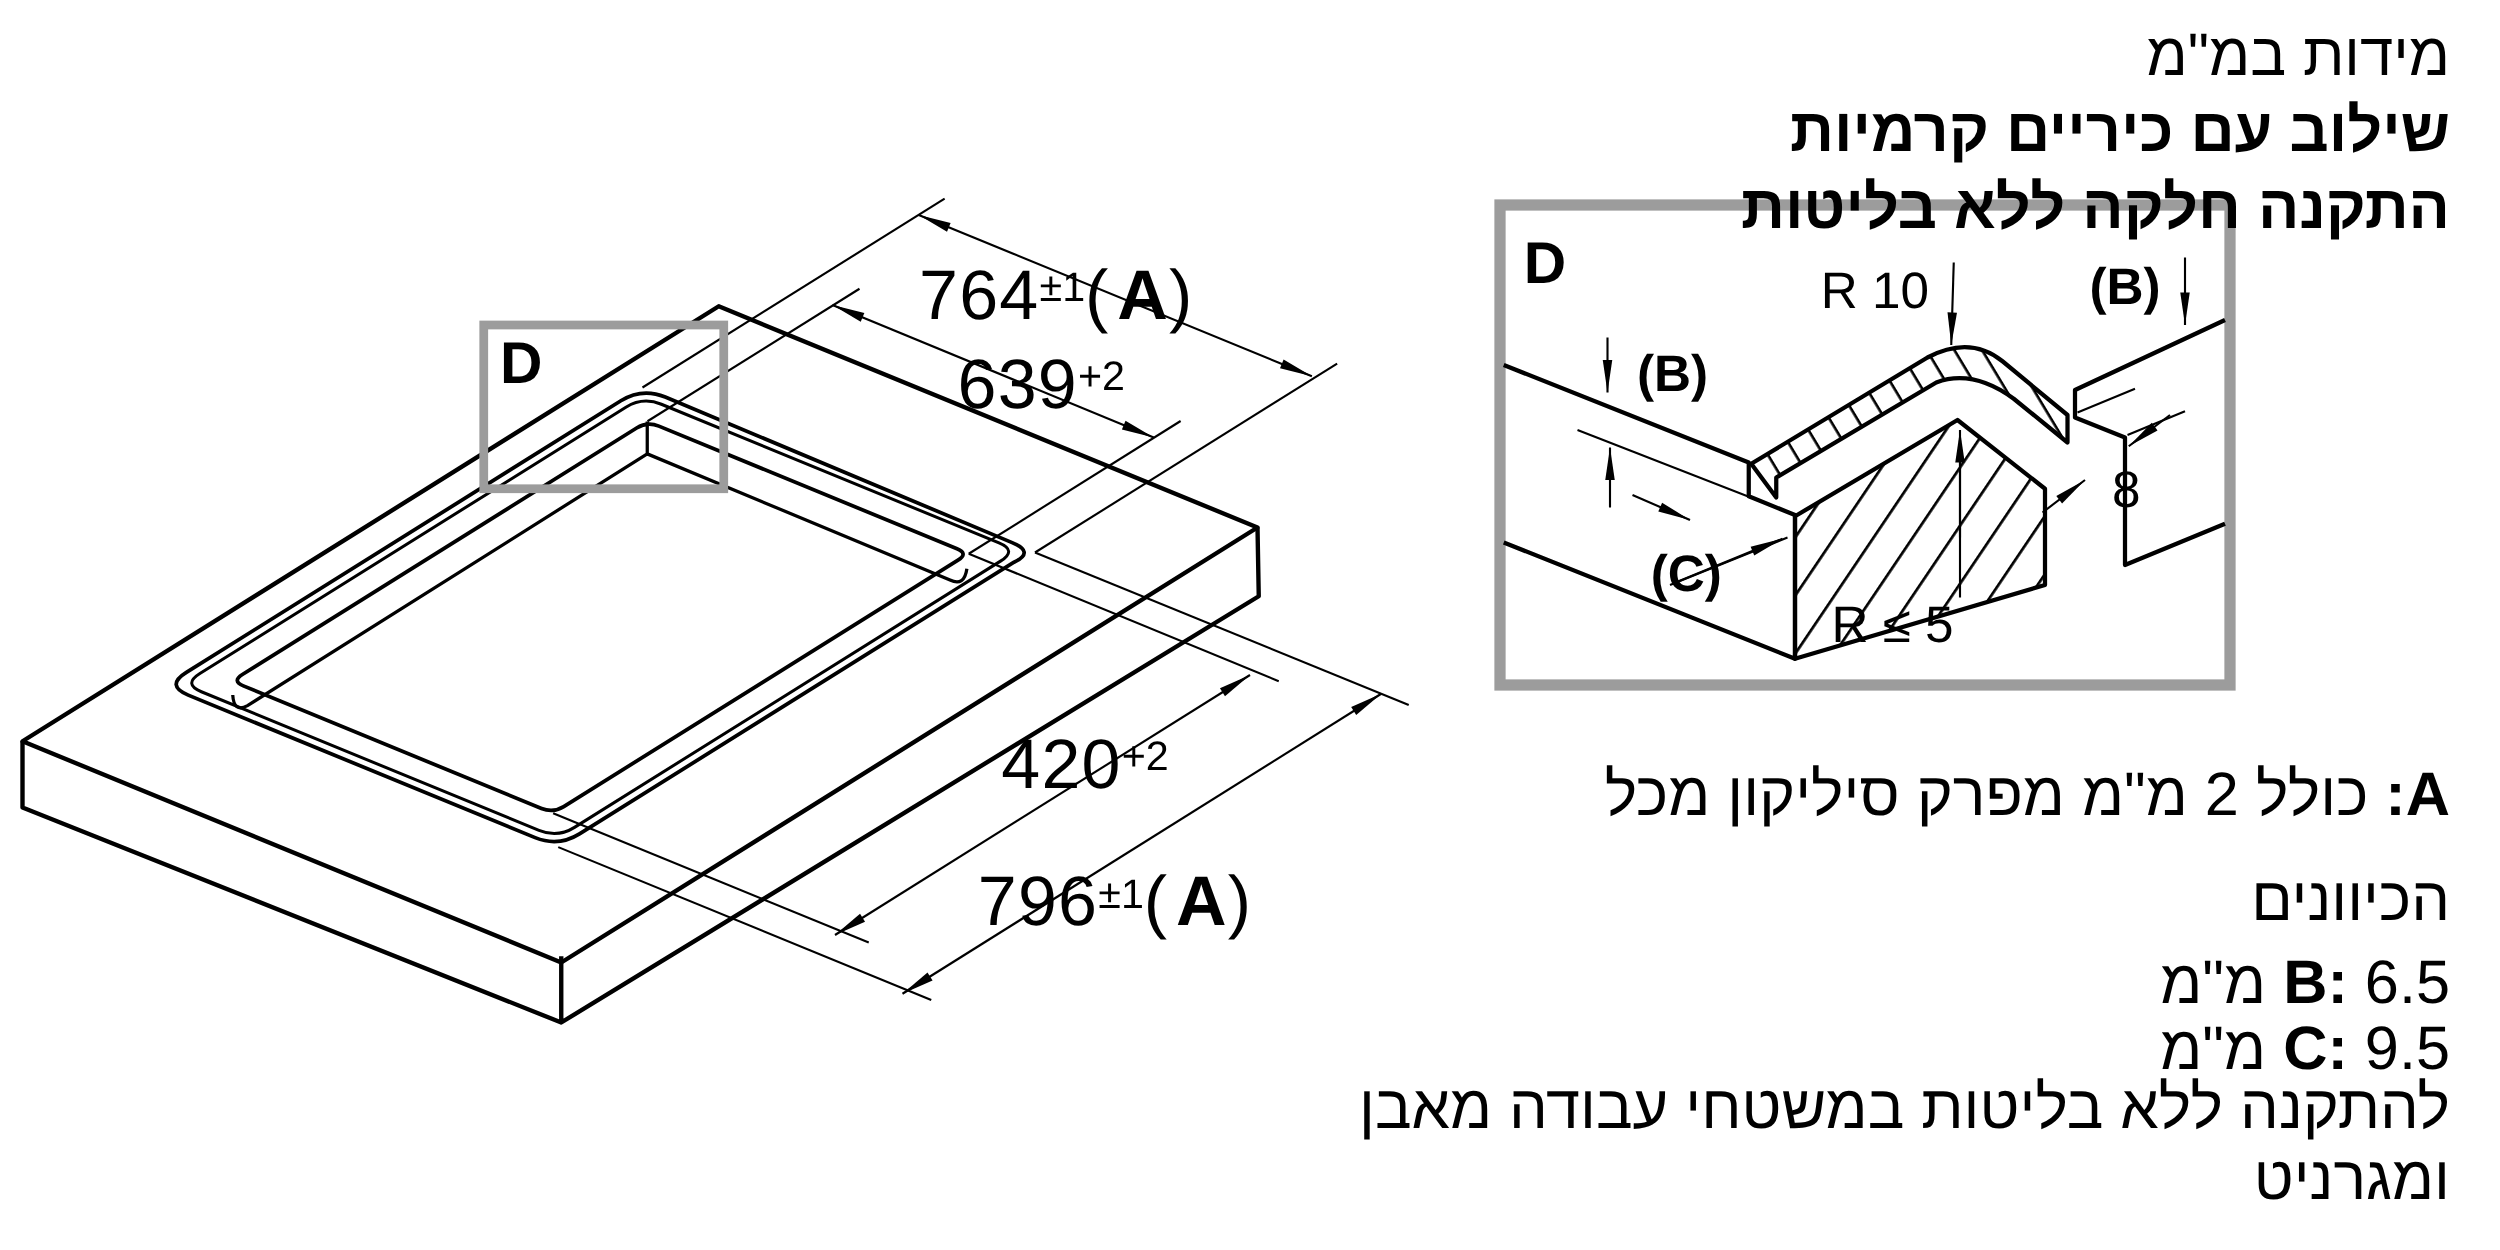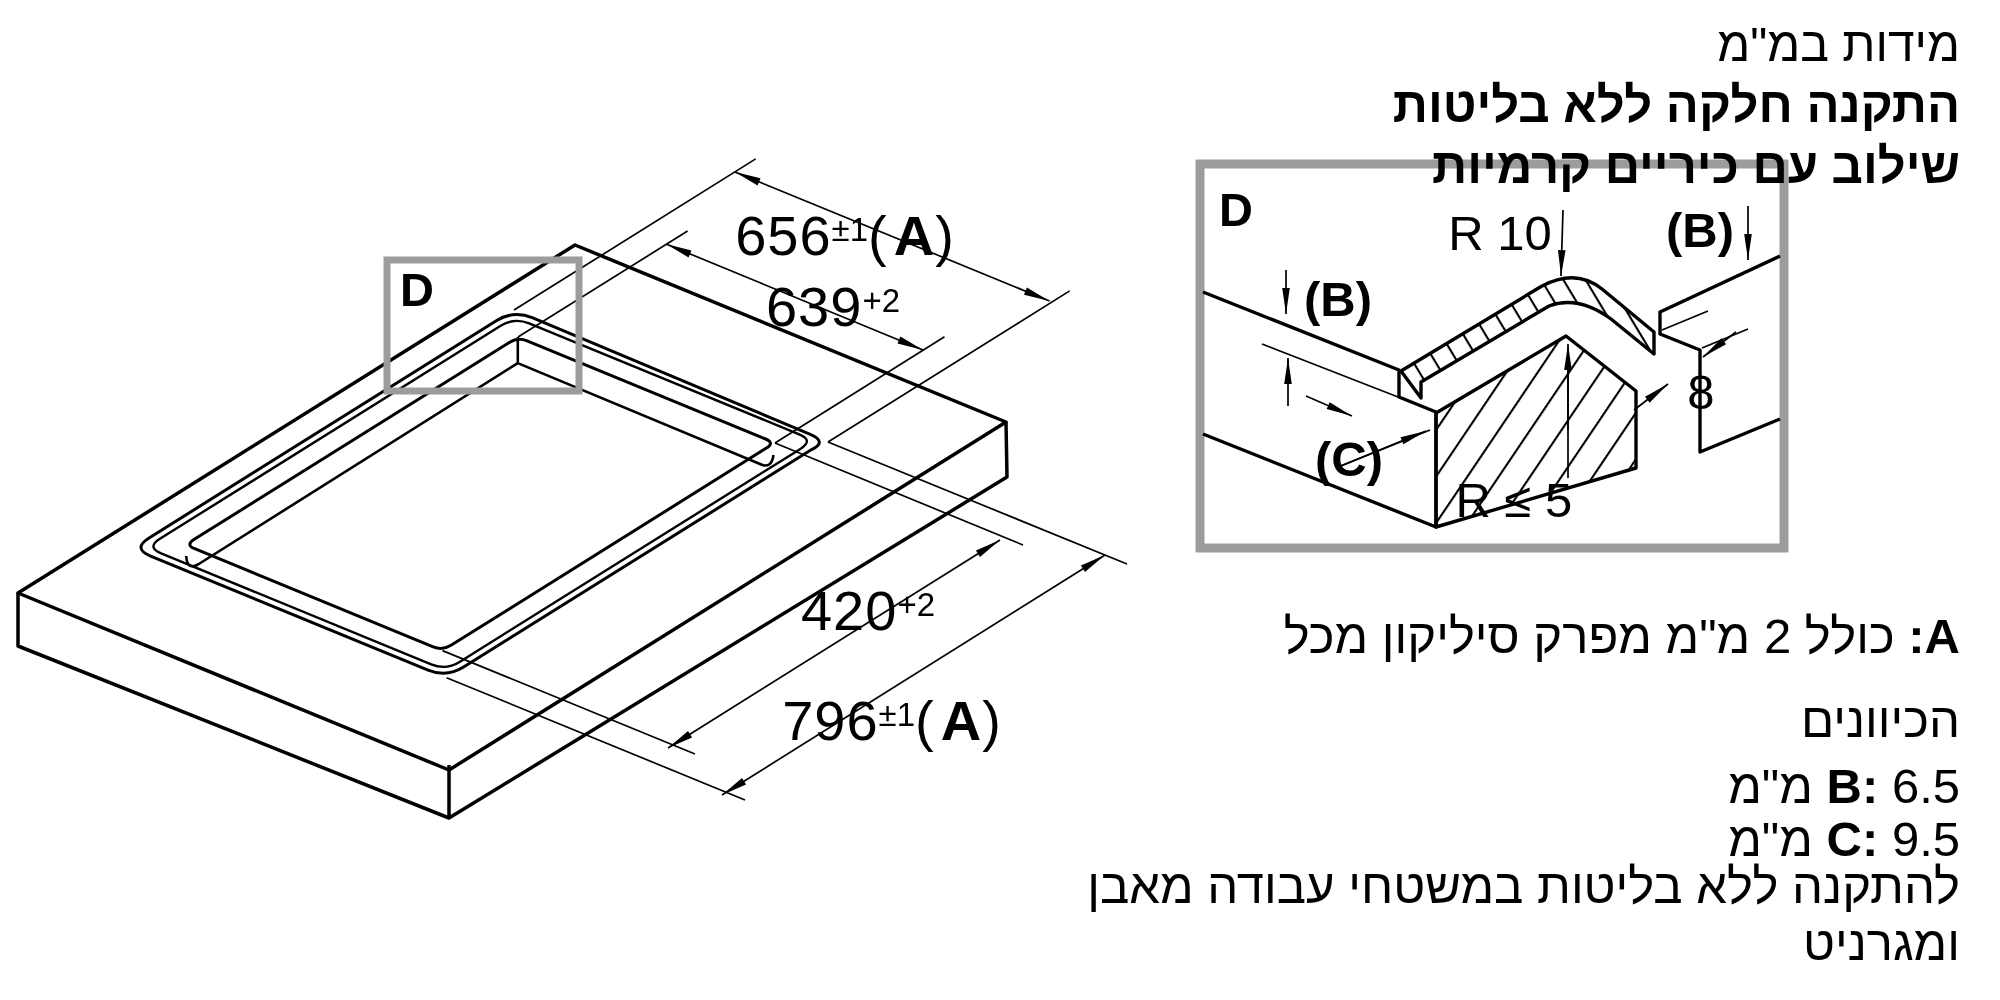--- a/index.html
+++ b/index.html
@@ -7,21 +7,21 @@
     position:relative;width:2000px;height:1000px;background:#ffffff;overflow:hidden;
     font-family:"Liberation Sans","DejaVu Sans",sans-serif;color:#000;
   }
   svg{position:absolute;left:0;top:0;}
   .lbl{position:absolute;white-space:nowrap;}
   .dim-label{font-size:56px;transform:translateX(-50%);letter-spacing:1px;}
   .dim-label sup{font-size:33px;vertical-align:14px;letter-spacing:0;}
   .dim-label .paren{font-size:56px;}
   .dim-label .ref{font-weight:bold;padding-left:6px;}
   .marker-d{font-size:47px;font-weight:bold;}
-  .det-lbl{font-size:49px;transform:translate(-50%,-50%);}
+  .det-lbl{font-size:41px;transform:translate(-50%,-50%);}
   .det-lbl.b{font-weight:bold;}
   .heb{direction:rtl;text-align:right;right:40px;font-size:49px;}
   .heb .key{font-weight:bold;}
   .title-block{position:absolute;top:14px;right:40px;text-align:right;direction:rtl;}
   .title-block div{line-height:61px;}
 </style>
 </head>
 <body>
 
 <div class="canvas">
@@ -107,26 +107,26 @@
       <line x1="1306" y1="396" x2="1352" y2="416" marker-end="url(#arr)"></line>
       <line x1="1338" y1="467" x2="1426" y2="431" marker-end="url(#arr)"></line>
       <line x1="1634" y1="410" x2="1668" y2="384" marker-end="url(#arr)"></line>
       <line x1="1736" y1="332" x2="1703" y2="357" marker-end="url(#arr)"></line>
       <line x1="1568" y1="430" x2="1568" y2="344" marker-end="url(#arr)"></line>
     </g>
   </svg>
 
   <div class="title-block">
     <div style="font-size:48px;">מידות במ"מ</div>
+    <div style="font-size:49px;font-weight:bold;">שילוב עם כיריים קרמיות</div>
     <div style="font-size:49px;font-weight:bold;">התקנה חלקה ללא בליטות</div>
-    <div style="font-size:49px;font-weight:bold;">שילוב עם כיריים קרמיות</div>
   </div>
 
   <div class="lbl dim-label" style="left:845px;top:203px;">
-    <span>656</span><sup>±1</sup><span class="paren">(</span><b class="ref">A</b><span class="paren">)</span>
+    <span>764</span><sup>±1</sup><span class="paren">(</span><b class="ref">A</b><span class="paren">)</span>
   </div>
   <div class="lbl dim-label" style="left:833px;top:264px;margin-top:10px;">
     <span>639</span><sup>+2</sup>
   </div>
   <div class="lbl dim-label" style="left:868px;top:578px;">
     <span>420</span><sup>+2</sup>
   </div>
   <div class="lbl dim-label" style="left:892px;top:688px;">
     <span>796</span><sup>±1</sup><span class="paren">(</span><b class="ref">A</b><span class="paren">)</span>
   </div>

